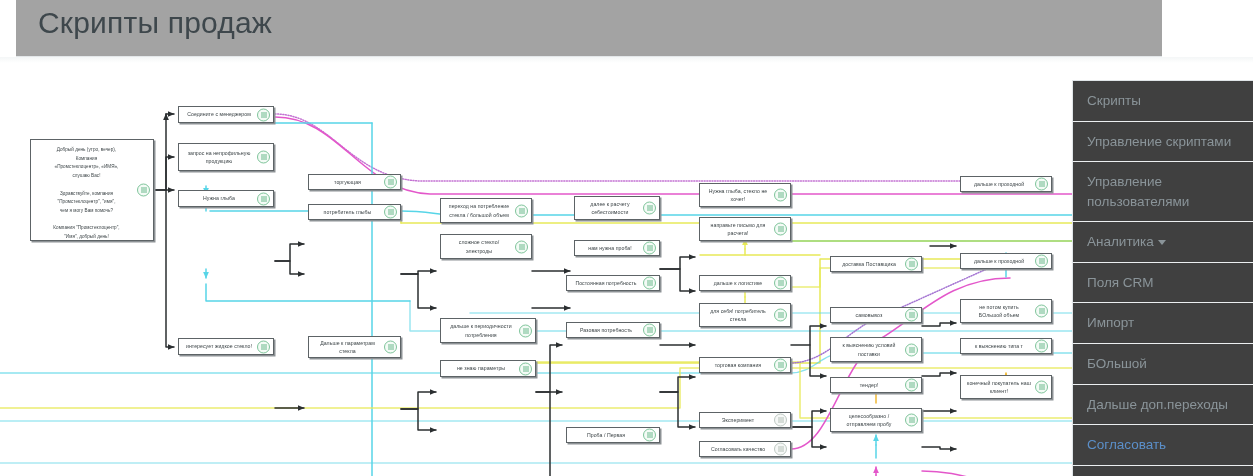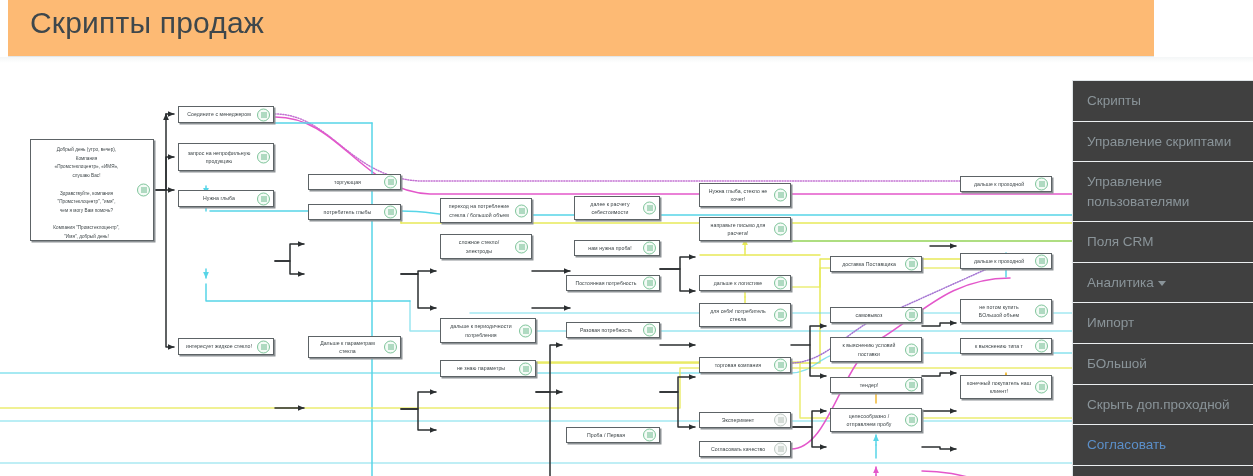--- a/index.html
+++ b/index.html
@@ -6,22 +6,22 @@
   body{
     width:1253px;height:476px;overflow:hidden;
     background:#ffffff;
     font-family:"Liberation Sans","DejaVu Sans",sans-serif;
     color:#414a4f;
   }
   .app{position:relative;width:1253px;height:476px;}
 
   
   .header{
-    position:absolute;left:8px;top:0;width:1146px;height:57px;
-    background:#fdba74;
+    position:absolute;left:16px;top:0;width:1146px;height:57px;
+    background:#a3a3a3;
     border-bottom:1px solid #e3e7e9;
     box-sizing:border-box;
   }
   .page-title{
     position:absolute;left:22px;top:6px;
     font-size:30px;font-weight:400;letter-spacing:.2px;
     color:#3e474c;white-space:nowrap;
   }
   .header-shadow{
     position:absolute;left:0;top:57px;width:1253px;height:6px;
@@ -493,23 +493,23 @@
         </div>
       </div>
 
   </div>
 
   <div class="side-menu">
     <div id="menu-host">
         <div class="menu-item"><span>Скрипты</span></div>
         <div class="menu-item"><span>Управление скриптами</span></div>
         <div class="menu-item"><span>Управление пользователями</span></div>
+        <div class="menu-item"><span>Аналитика</span><span class="caret"></span></div>
         <div class="menu-item"><span>Поля CRM</span></div>
-        <div class="menu-item"><span>Аналитика</span><span class="caret"></span></div>
         <div class="menu-item"><span>Импорт</span></div>
         <div class="menu-item"><span>БОльшой</span></div>
-        <div class="menu-item"><span>Скрыть доп.проходной</span></div>
+        <div class="menu-item"><span>Дальше доп.переходы</span></div>
         <div class="menu-item link"><span>Согласовать</span></div>
         <div class="menu-item link"></div>
       </div>
   </div>
 
 </div>
 
 </body></html>

